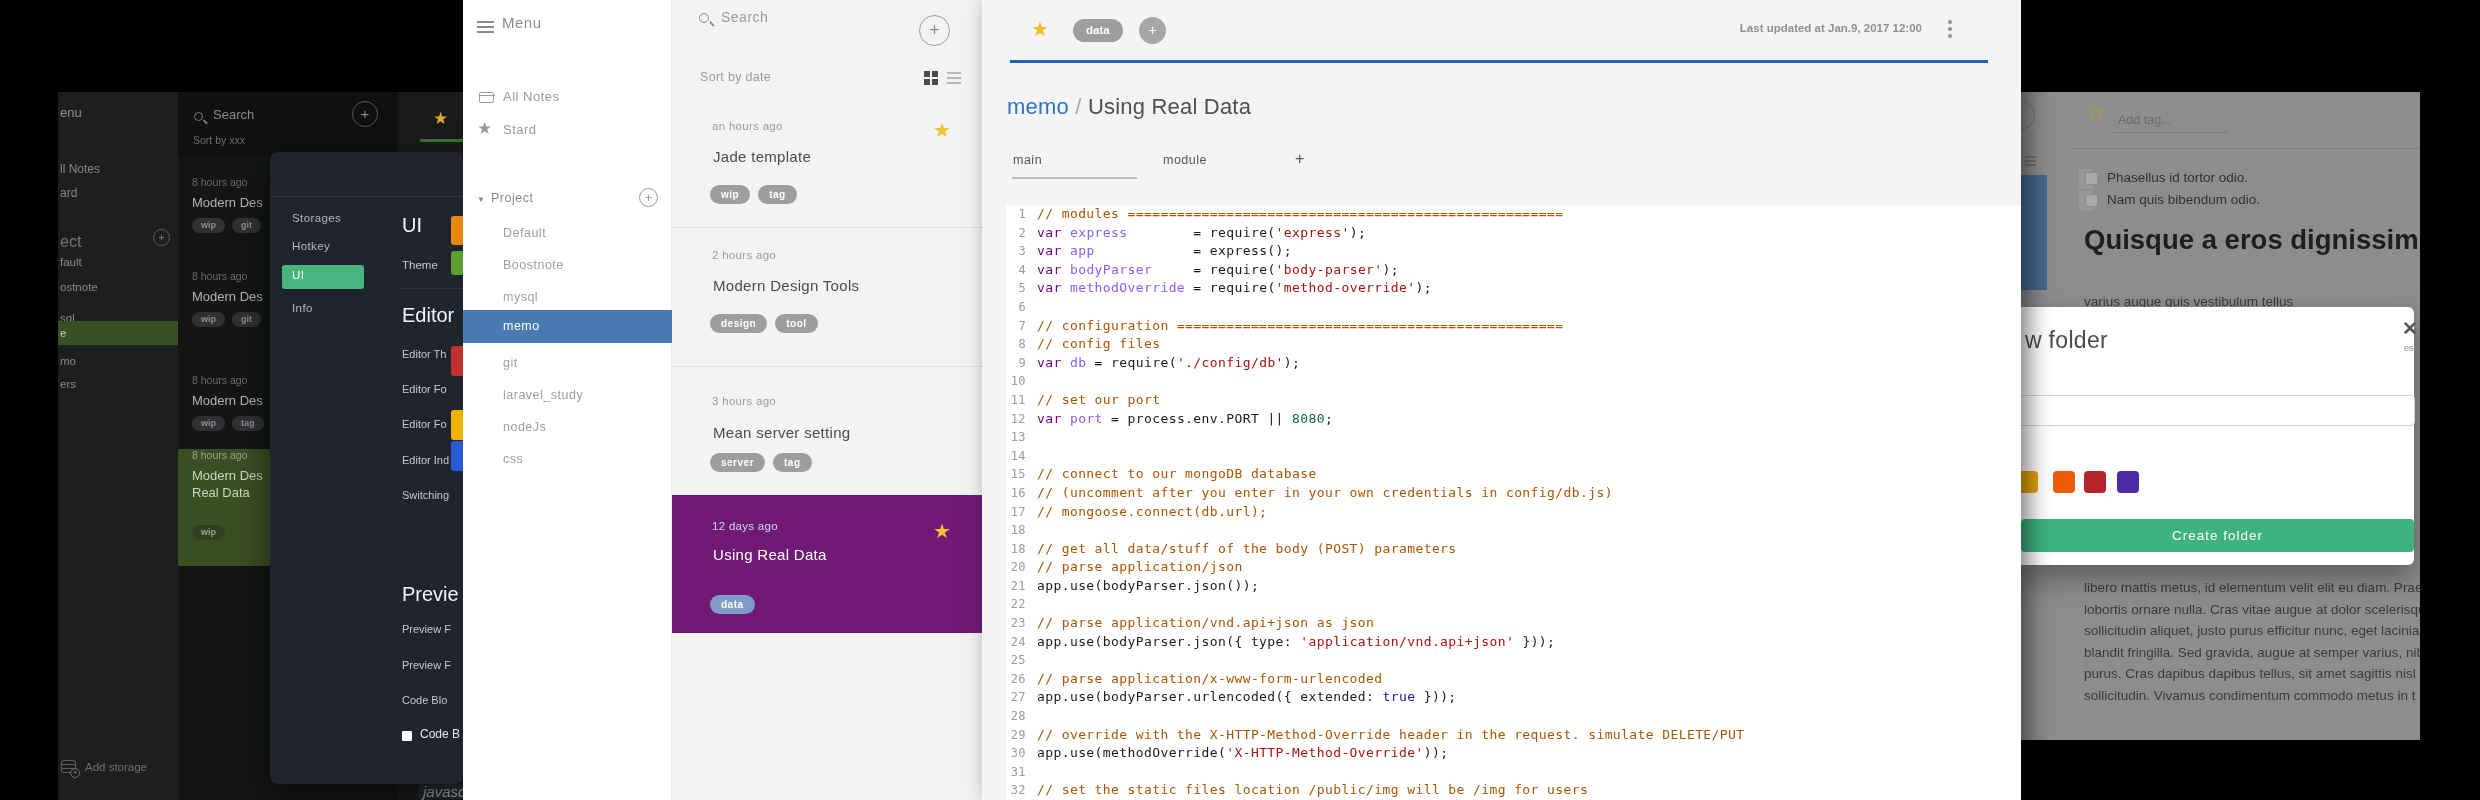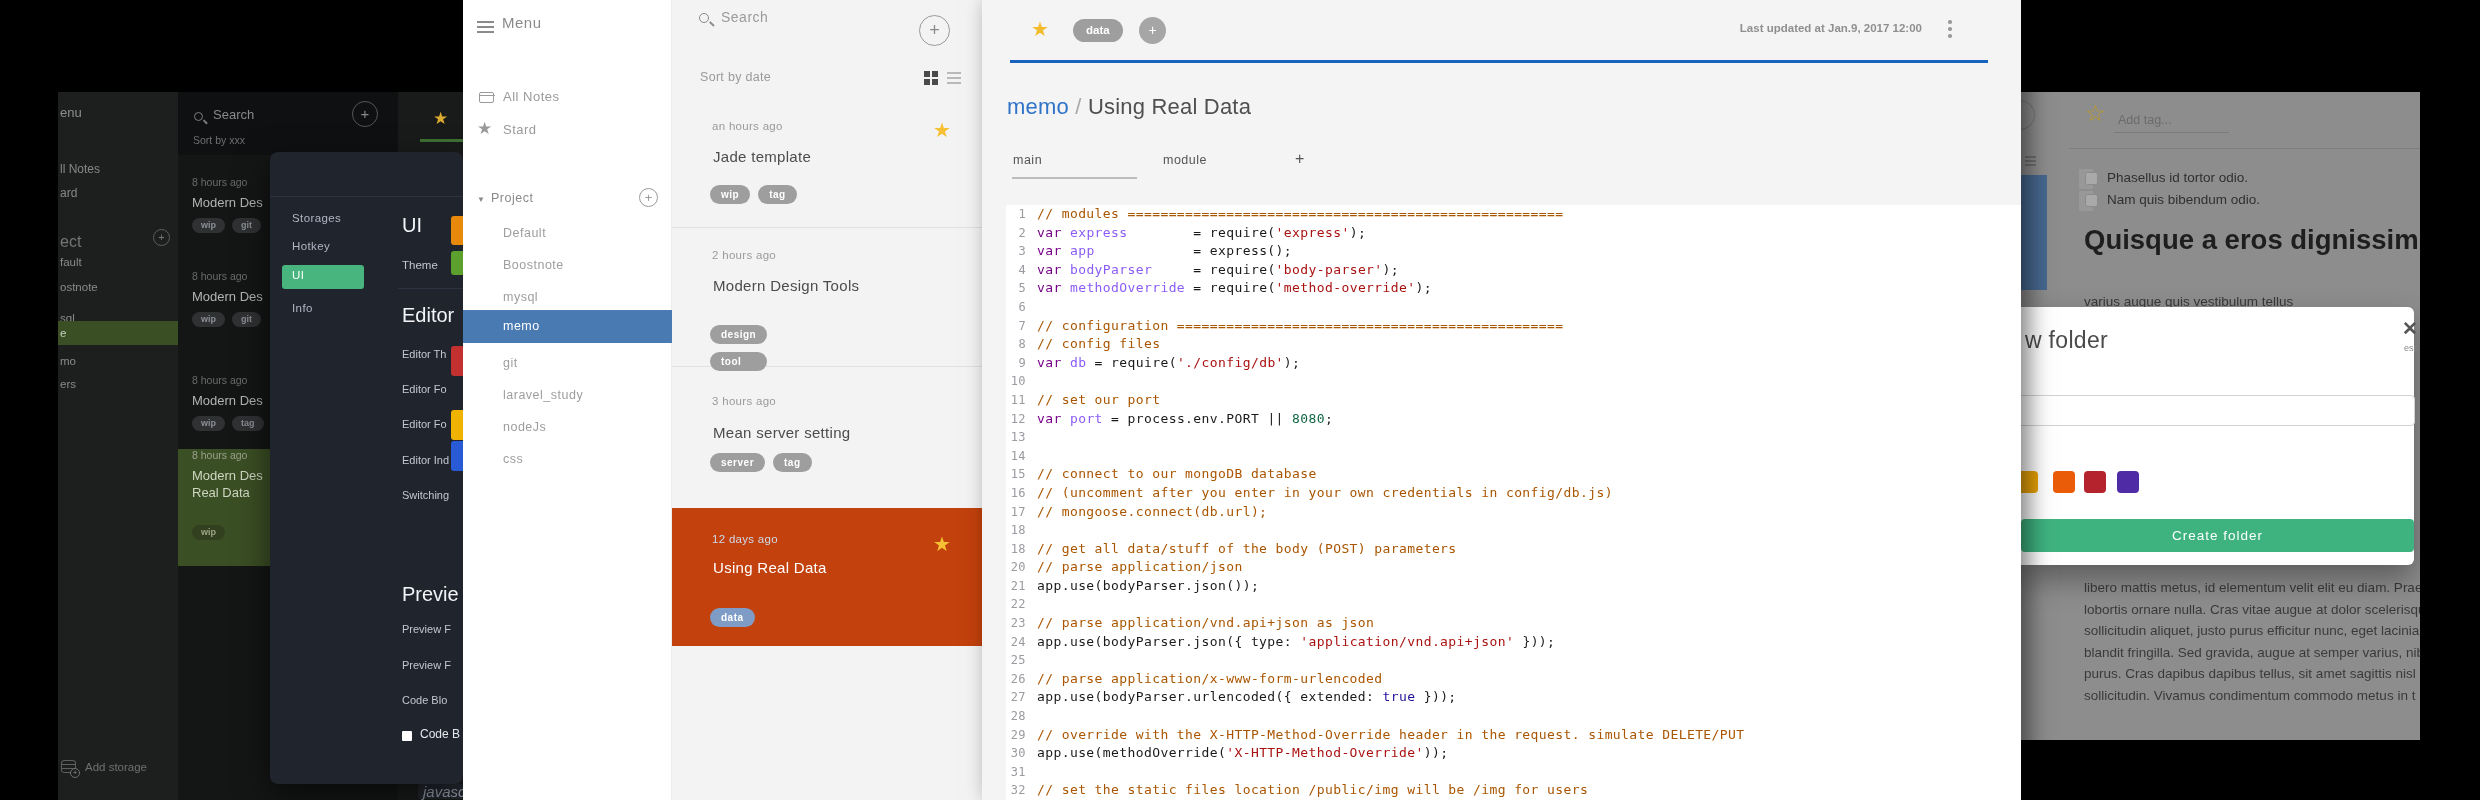--- a/index.html
+++ b/index.html
@@ -106,21 +106,21 @@
   #np-list-icon{left:275px;top:72px;width:14px;height:12px;}
   #np-list-icon i{position:absolute;left:0;width:14px;height:2px;background:#b9b9b9;}
   .np-note{position:absolute;left:0;width:310px;}
   .np-note .t{position:absolute;left:40px;font-size:11.5px;color:#9b9b9b;letter-spacing:.3px;}
   .np-note .star{position:absolute;left:261px;font-size:20px;color:#f5c033;}
   .np-note .ti{position:absolute;left:41px;font-size:15px;color:#4c4c4c;letter-spacing:.3px;}
   .np-note .tags{position:absolute;left:38px;display:flex;gap:8px;}
   .np-tag{height:19px;border-radius:10px;background:#9e9e9e;color:#fff;font-size:10px;font-weight:bold;
      line-height:19px;padding:0 11px;letter-spacing:.5px;}
   .np-note.divider{border-bottom:1px solid #e0e0e0;}
-  .np-note.sel{background:#c2410c;margin-top:13px;}
+  .np-note.sel{background:#701a75;}
   .np-note.sel .t{color:#cdd9ea;}
   .np-note.sel .ti{color:#fff;}
   .np-note.sel .np-tag{background:#7e9cc5;}
 
   
   #main{left:982px;top:0;width:1039px;height:800px;background:#f4f4f4;z-index:20;
      box-shadow:8px 0 22px rgba(0,0,0,.5);}
   #mh-star{left:49px;top:17px;font-size:20px;color:#f3bb2d;}
   #mh-tag{left:91px;top:19px;height:23px;border-radius:12px;background:#9e9e9e;color:#fff;
      font-size:11.5px;font-weight:bold;line-height:23px;padding:0 13px;}
@@ -346,21 +346,21 @@
           <div class="star" style="top: 18px;">★</div>
           <div class="ti" style="top: 48px;">Jade template</div>
           <div class="tags" style="top: 85px;">
             <div class="np-tag">wip</div>
             <div class="np-tag">tag</div>
           </div>
         </div>
         <div class="np-note divider" style="top: 233px; height: 134px;">
           <div class="t" style="top: 16px;">2 hours ago</div>
           <div class="ti" style="top: 44px;">Modern Design Tools</div>
-          <div class="tags" style="top: 92px; flex-direction: column;">
+          <div class="tags" style="top: 81px;">
             <div class="np-tag">design</div>
             <div class="np-tag">tool</div>
           </div>
         </div>
         <div class="np-note" style="top: 367px; height: 125px;">
           <div class="t" style="top: 28px;">3 hours ago</div>
           <div class="ti" style="top: 57px;">Mean server setting</div>
           <div class="tags" style="top: 86px;">
             <div class="np-tag">server</div>
             <div class="np-tag">tag</div>

